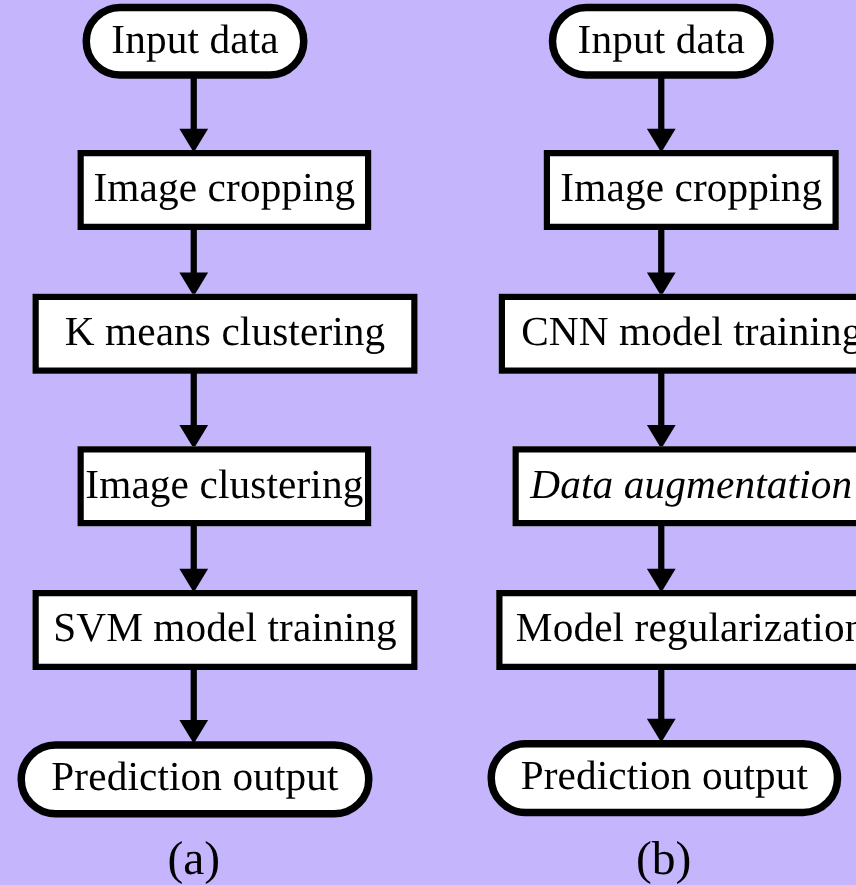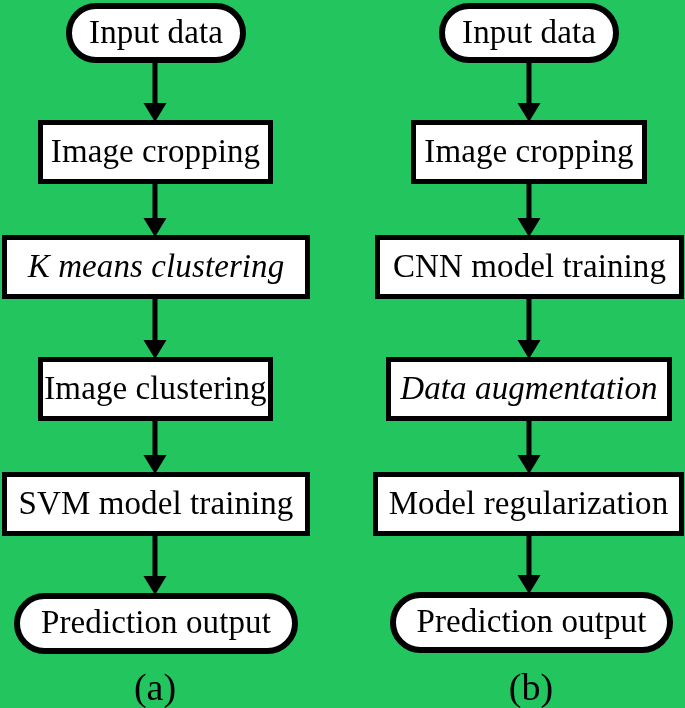--- a/index.html
+++ b/index.html
@@ -9,38 +9,39 @@
     background: #ffffff;
   }
   body {
     font-family: "Liberation Serif", "DejaVu Serif", serif;
     color: #000000;
   }
   #canvas {
     position: relative;
     width: 685px;
     height: 708px;
-    background: #22c55e;
+    background: #c4b5fd;
     overflow: hidden;
   }
   .node {
     position: absolute;
     box-sizing: border-box;
     background: #ffffff;
     border: 5px solid #000000;
     display: flex;
     align-items: center;
     justify-content: center;
     text-align: center;
     color: #000000;
     line-height: 1;
     white-space: nowrap;
   }
   .node.process {
     border-radius: 0;
+    margin-left: 24px;
   }
   .node.terminal {
     border-radius: 999px;
     border-width: 6px;
   }
   .node-label {
     display: block;
     font-size: 33px;
     letter-spacing: 0.1px;
     position: relative;
@@ -86,21 +87,21 @@
       <span class="node-label">Image cropping</span>
     </div>
 
     <div class="arrow" style="left:142px; top:183px; width:26px; height:54px;">
       <svg width="26" height="54" viewBox="0 0 26 54">
         <rect x="10.5" y="0" width="5" height="39" fill="#000000"></rect>
         <path d="M 1.5 35 L 24.5 35 L 13 54 Z" fill="#000000"></path>
       </svg>
     </div>
 
-    <div class="node process" style="left:2px; top:235px; width:308px; height:64px;font-style:italic;">
+    <div class="node process" style="left:2px; top:235px; width:308px; height:64px;">
       <span class="node-label">K means clustering</span>
     </div>
 
     <div class="arrow" style="left:142px; top:298px; width:26px; height:61px;">
       <svg width="26" height="61" viewBox="0 0 26 61">
         <rect x="10.5" y="0" width="5" height="46" fill="#000000"></rect>
         <path d="M 1.5 42 L 24.5 42 L 13 61 Z" fill="#000000"></path>
       </svg>
     </div>
 

